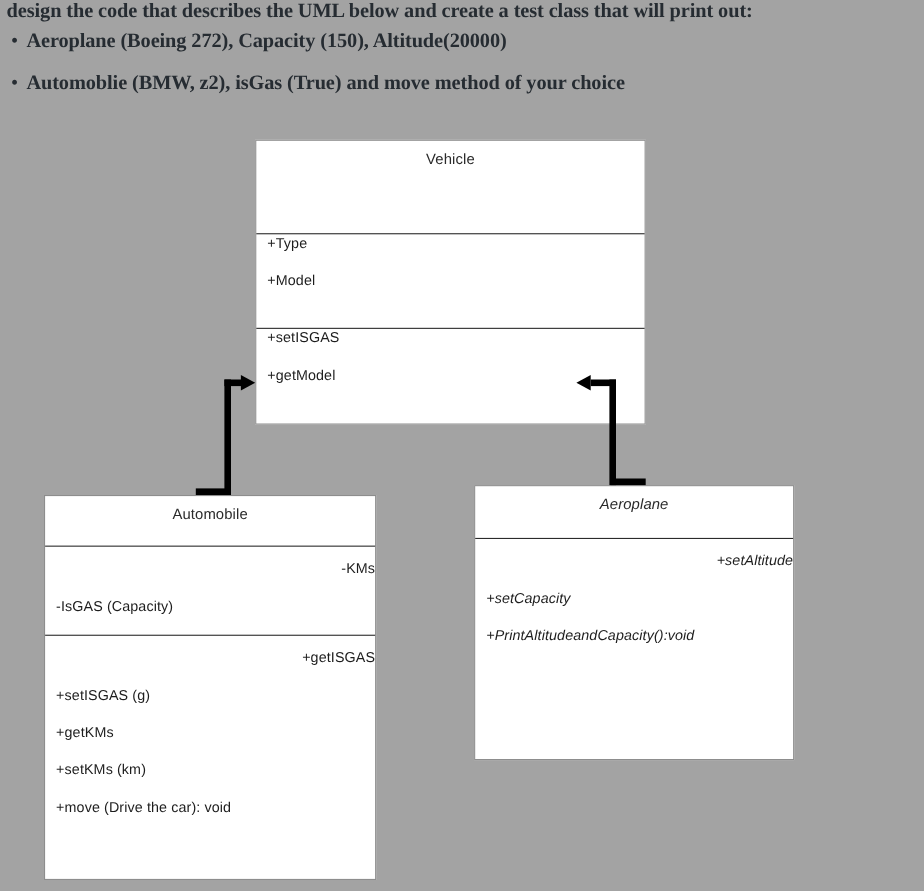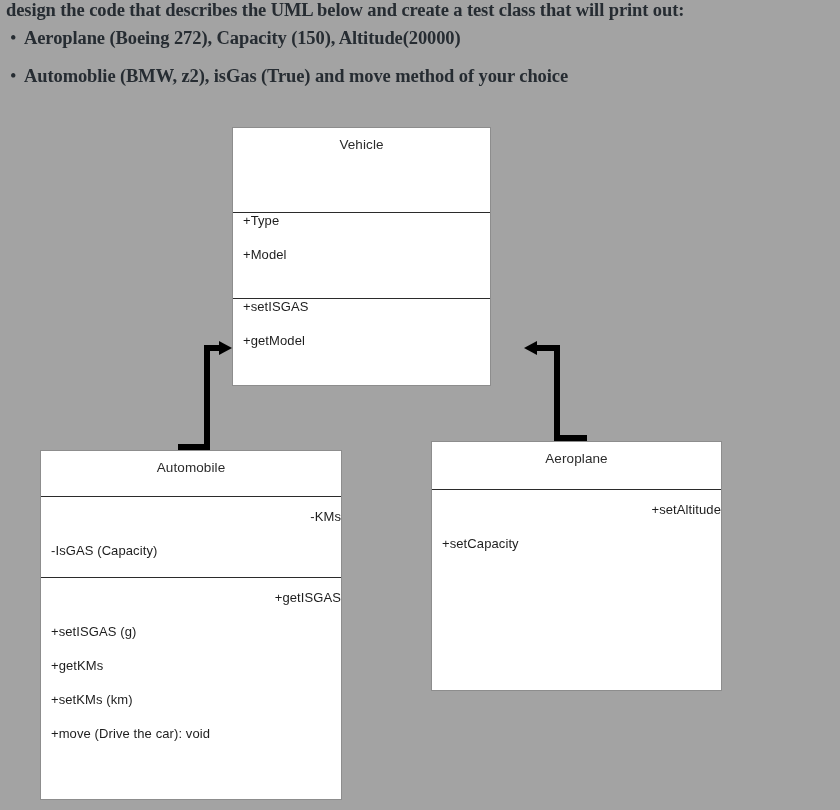--- a/index.html
+++ b/index.html
@@ -83,23 +83,23 @@
   }
   .uml-member {
     font-size: 13px;
     color: #1d1d1d;
     padding-left: 10px;
     letter-spacing: 0.1px;
     white-space: nowrap;
   }
 
   
-  #class-vehicle   { left: 232px; top: 127px; width: 259px; height: 259px; }
+  #class-vehicle   { left: 232px; top: 127px; width: 355px; height: 259px; }
   #class-automobile{ left: 40px;  top: 450px; width: 302px; height: 350px; }
-  #class-aeroplane { left: 431px; top: 441px; width: 291px; height: 250px; }
+  #class-aeroplane { left: 431px; top: 441px; width: 291px; height: 250px; font-style: italic; }
 
   #class-vehicle .c-head { height: 84px; }
   #class-vehicle .c-attr { height: 86px; }
   #class-vehicle .c-ops  { flex: 1 1 auto; }
   #class-vehicle .uml-member { padding-top: 0; }
 
   #class-automobile .c-head { height: 45px; }
   #class-automobile .c-attr { height: 81px; }
   #class-automobile .c-ops  { flex: 1 1 auto; }
 
@@ -182,20 +182,21 @@
     </div>
   </div>
 
   <div class="uml-class" id="class-aeroplane">
     <div class="uml-compartment c-head">
       <div class="uml-title">Aeroplane</div>
     </div>
     <div class="uml-compartment c-ops divided-top">
       <div class="uml-member m-pad-top-md">+setAltitude</div>
       <div class="uml-member m-gap">+setCapacity</div>
+      <div class="uml-member m-gap">+PrintAltitudeandCapacity():void</div>
     </div>
   </div>
 
   <div>
 
     <div class="conn" style="left:178px; top:444px; width:32px; height:6px;"></div>
 
     <div class="conn" style="left:204px; top:345px; width:6px; height:105px;"></div>
 
     <div class="conn" style="left:204px; top:345px; width:18px; height:6px;"></div>

